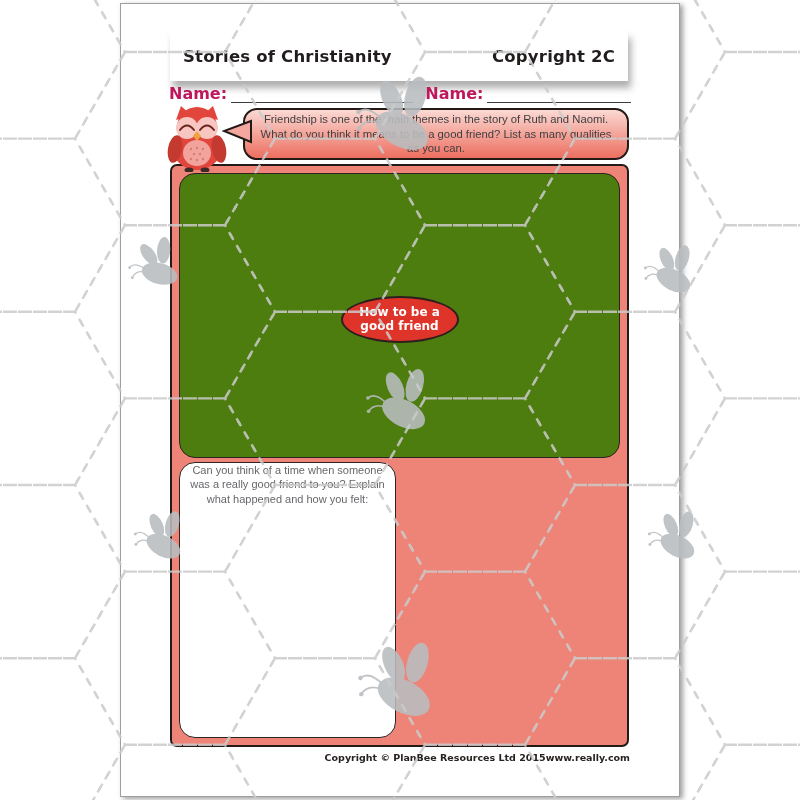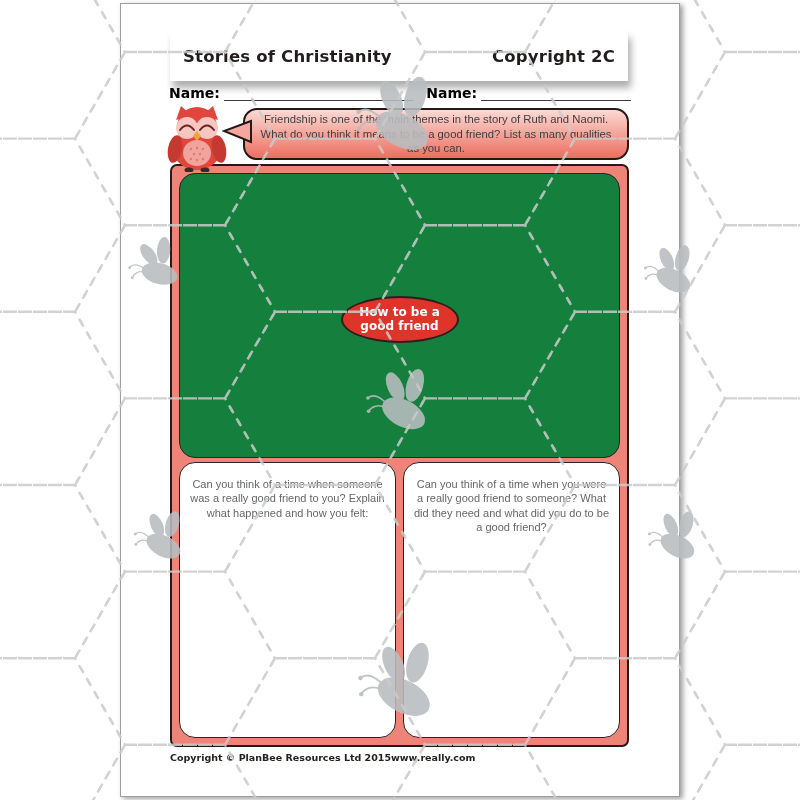--- a/index.html
+++ b/index.html
@@ -9,51 +9,51 @@
   .sheet{position:absolute;left:120px;top:3px;width:558px;height:792px;background:#fff;
          border:1.5px solid #9f9f9f;box-shadow:3px 2px 5px rgba(80,80,80,.55);z-index:1;}
   
   .header-box{position:absolute;left:49px;top:27px;width:458px;height:50px;background:#fff;
               box-shadow:3px 7px 7px rgba(110,110,110,.55);display:flex;justify-content:space-between;
               align-items:center;padding:0 13px;box-sizing:border-box;}
   .title,.worksheet-no{font-family:"DejaVu Sans",sans-serif;font-weight:bold;font-size:16.5px;
               color:#221d1d;letter-spacing:.2px;}
   
   .namedate{position:absolute;left:48px;top:80px;width:462px;display:flex;align-items:flex-end;
-            font-family:"DejaVu Sans",sans-serif;font-weight:bold;font-size:14px;color:#000000;}
+            font-family:"DejaVu Sans",sans-serif;font-weight:bold;font-size:16px;color:#be185d;}
   .field-line{border-bottom:1.5px solid #3c3c3c;height:16px;}
   .nline{width:193px;margin-right:12px;}
   .dline{width:152px;}
   .lbl{white-space:nowrap;margin-right:4px;}
   
   .owl{position:absolute;left:46px;top:100px;width:60px;height:68px;z-index:3;}
   
   .bubble{position:absolute;left:122px;top:104px;width:386px;height:52px;box-sizing:border-box;
           background:linear-gradient(180deg,var(--bubble-top,#fbd9d3) 0%,var(--bubble-bottom,#ec6f60) 100%);
           border:2px solid #231a18;border-radius:14px;z-index:2;
           display:flex;align-items:center;justify-content:center;padding:3px 14px;}
   .bubble-text{font-size:11.3px;line-height:1.28;color:#3e3e41;text-align:center;}
   .bubble-tail{position:absolute;left:101px;top:114px;z-index:3;}
   
   .panel{position:absolute;left:49px;top:160px;width:459px;height:583px;box-sizing:border-box;
          background:var(--panel-salmon,#ee8478);border:2px solid #241b19;border-radius:7px;z-index:1;}
-  .bigbox{position:absolute;left:7px;top:7px;right:7px;height:283px;background:#15803d;
+  .bigbox{position:absolute;left:7px;top:7px;right:7px;height:283px;background:#4d7c0f;
           border:1.5px solid #2c2422;border-radius:16px;}
   .oval{position:absolute;left:50%;top:122px;transform:translateX(-50%);width:118px;height:47px;
         background:var(--accent-red,#de342a);border:2px solid #2c1f1d;border-radius:50%;
         display:flex;align-items:center;justify-content:center;box-sizing:border-box;}
   .oval-text{font-family:"DejaVu Sans",sans-serif;font-weight:bold;font-size:12px;line-height:1.12;
              color:#ffffff;text-align:center;width:92px;}
   .qbox{position:absolute;top:296px;bottom:7px;width:217px;background:#fff;
-        border:1.5px solid #2c2422;border-radius:16px;box-sizing:border-box;padding:14px 9px 0 9px;}
+        border:1.5px solid #2c2422;border-radius:16px;box-sizing:border-box;padding:0 9px 0 9px;}
   .qbox.left{left:7px;}
   .qbox.right{right:7px;}
   .qtext{font-size:11px;line-height:1.3;color:#66676a;text-align:center;}
   
-  .footer{position:absolute;left:49px;top:748px;width:460px;display:flex;justify-content:flex-start;
+  .footer{position:absolute;left:49px;top:748px;width:460px;display:flex;justify-content:flex-end;
           font-family:"DejaVu Sans",sans-serif;font-weight:bold;font-size:9.5px;color:#262220;}
   
   #decor-layer{position:absolute;left:0;top:0;z-index:5;pointer-events:none;}
   #hex-layer{position:absolute;left:0;top:0;z-index:6;pointer-events:none;opacity:.85;}
   #hex-layer polygon{fill:none;stroke:var(--watermark-gray,#cbcbcb);stroke-width:2.4;stroke-dasharray:7 8;}
   .bee{fill:var(--bee-gray,#b9bdc0);opacity:.88;}
 </style>
 </head>
 <body>
 
@@ -109,23 +109,20 @@
     </div>
 
     <div class="panel">
       <div class="bigbox">
         <div class="oval">
           <div class="oval-text">How to be a good friend</div>
         </div>
       </div>
       <div class="qbox left">
         <div class="qtext">Can you think of a time when someone was a really good friend to you? Explain what happened and how you felt:</div>
-      </div>
-      <div class="qbox right">
-        <div class="qtext">Can you think of a time when you were a really good friend to someone? What did they need and what did you do to be a good friend?</div>
       </div>
     </div>
 
     <div class="footer">
       <span>Copyright © PlanBee Resources Ltd 2015</span>
       <span>www.really.com</span>
     </div>
   </div>
 
   <svg id="decor-layer" width="800" height="800">

